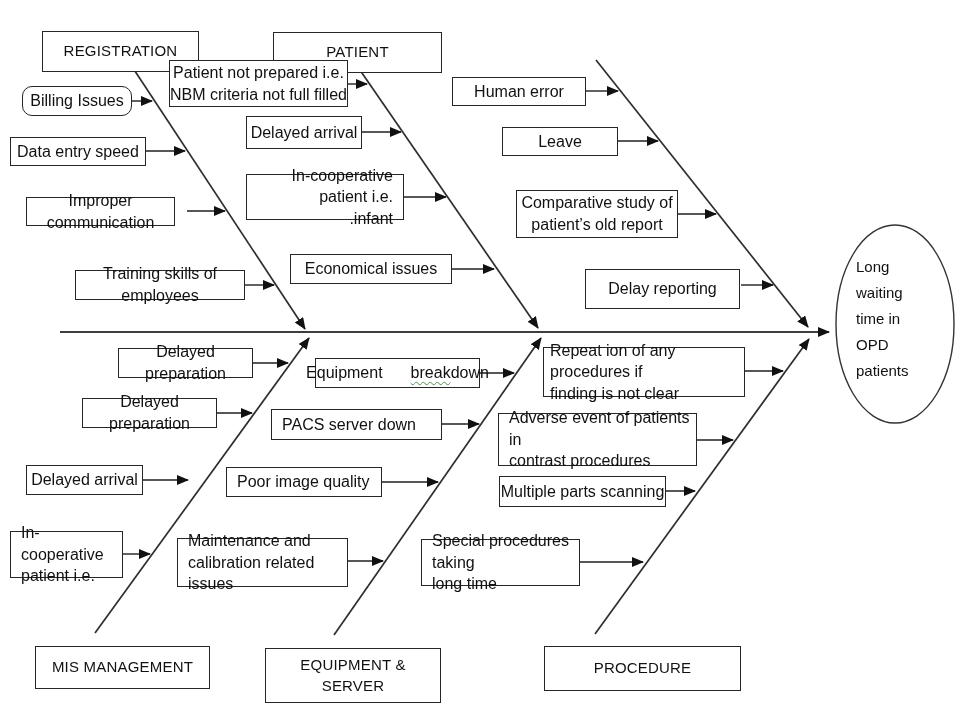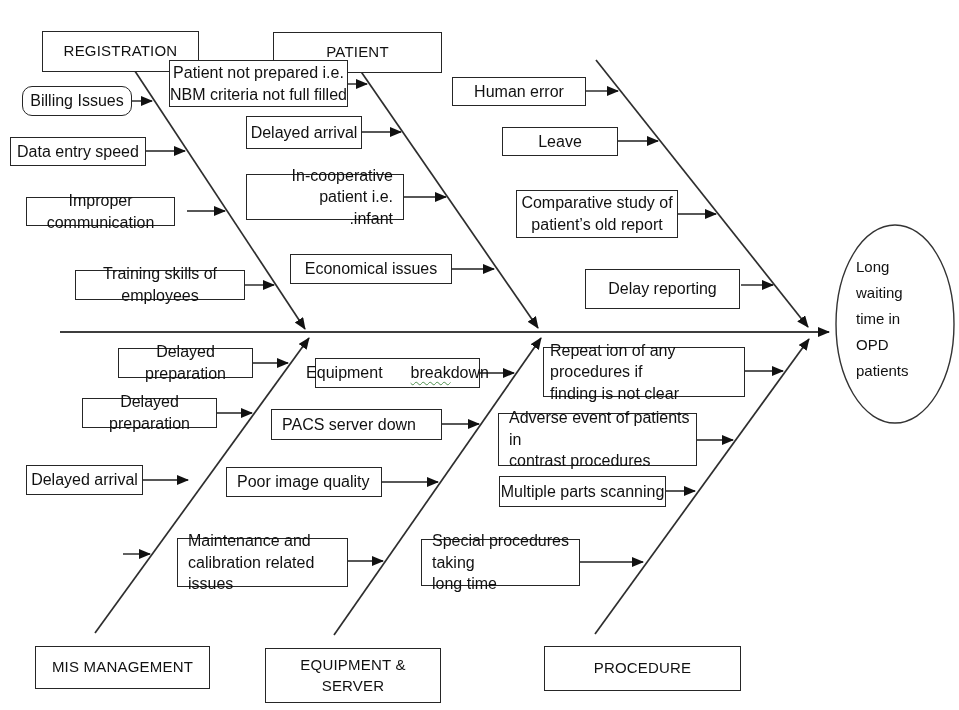--- a/index.html
+++ b/index.html
@@ -95,20 +95,22 @@
 
   <div class="box" style="left:452px;top:77px;width:134px;height:29px;">Human error</div>
   <div class="box" style="left:502px;top:127px;width:116px;height:29px;">Leave</div>
   <div class="box" style="left:516px;top:190px;width:162px;height:48px;">Comparative study of
 patient’s old report</div>
   <div class="box" style="left:585px;top:269px;width:155px;height:40px;">Delay reporting</div>
 
   <div class="box" style="left:118px;top:348px;width:135px;height:30px;">Delayed preparation</div>
   <div class="box" style="left:82px;top:398px;width:135px;height:30px;">Delayed preparation</div>
   <div class="box" style="left:26px;top:465px;width:117px;height:30px;">Delayed arrival</div>
+  <div class="box left" style="left:10px;top:531px;width:113px;height:47px;">In-cooperative
+patient i.e.</div>
 
   <div class="box" style="left:315px;top:358px;width:165px;height:30px;">
     <span>Equipment </span><span class="wavy">break</span><span> down</span>
   </div>
   <div class="box left" style="left:271px;top:409px;width:171px;height:31px;">PACS server down</div>
   <div class="box left" style="left:226px;top:467px;width:156px;height:30px;">Poor image quality</div>
   <div class="box left" style="left:177px;top:538px;width:171px;height:49px;">Maintenance and
 calibration related issues</div>
 
   <div class="box left" style="left:543px;top:347px;width:202px;height:50px;padding-left:6px;">Repeat ion of any procedures if

